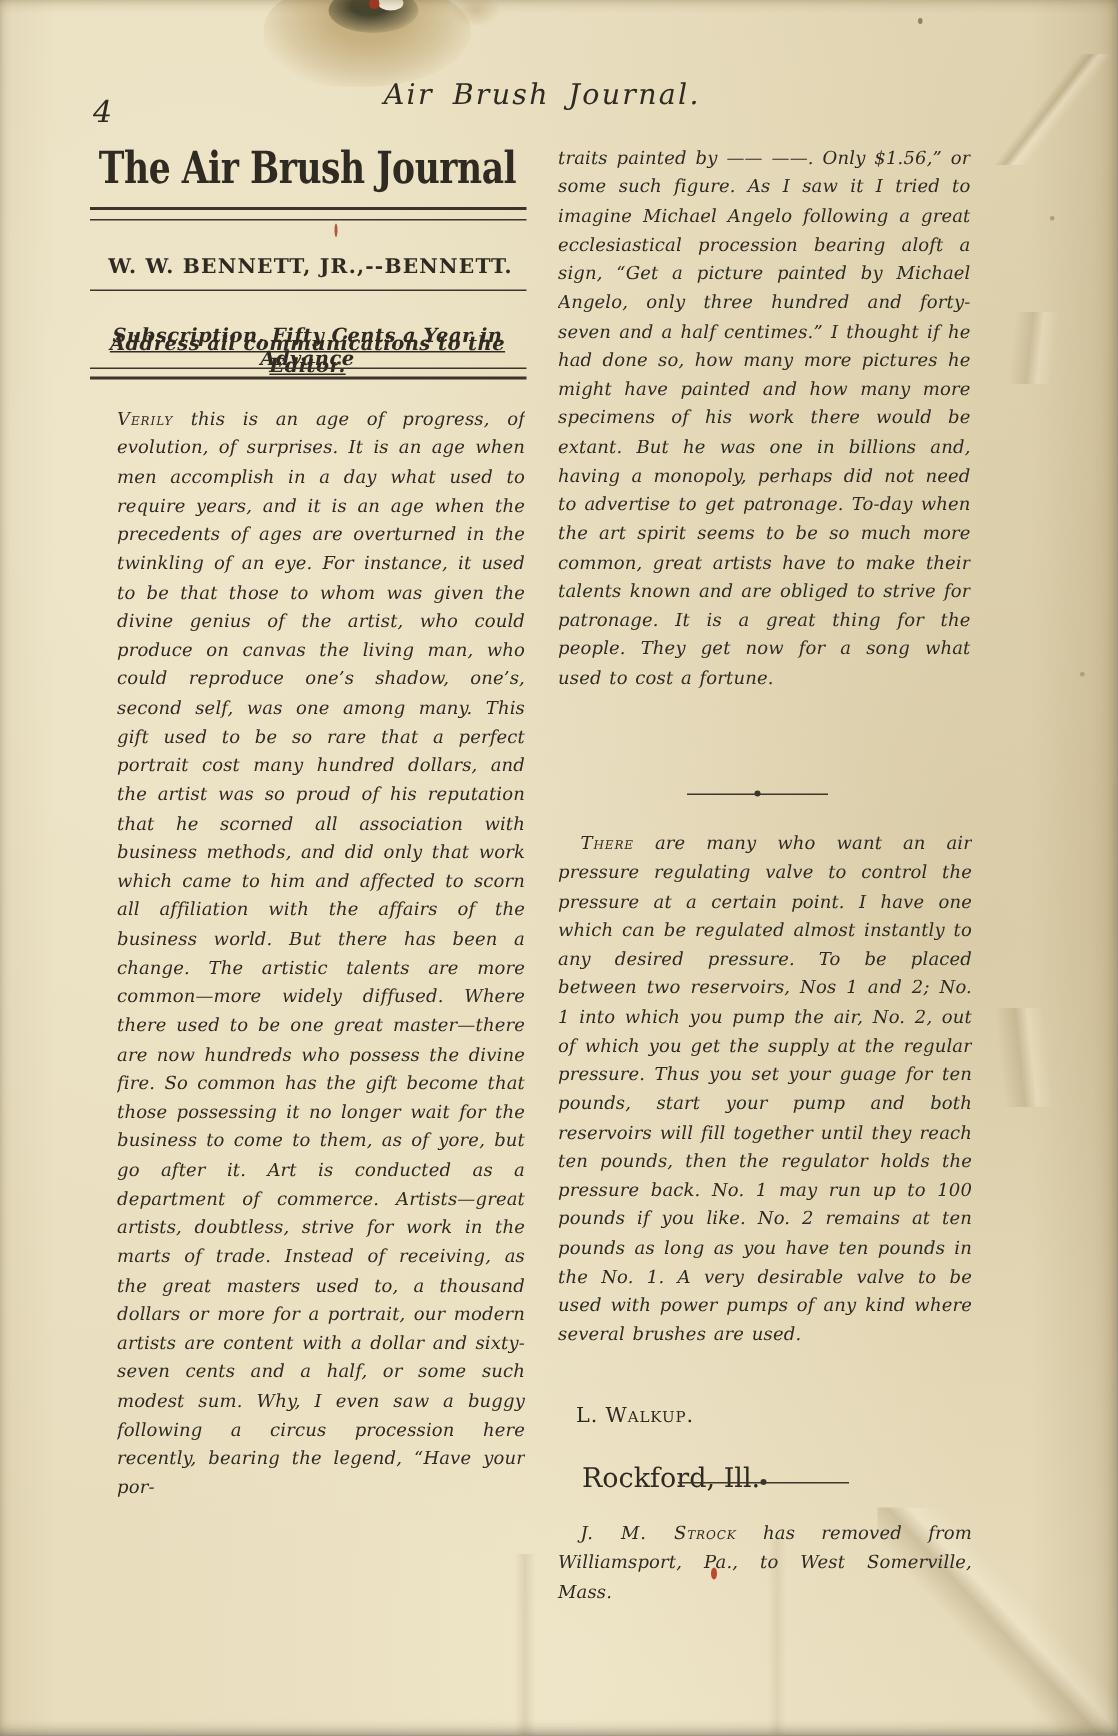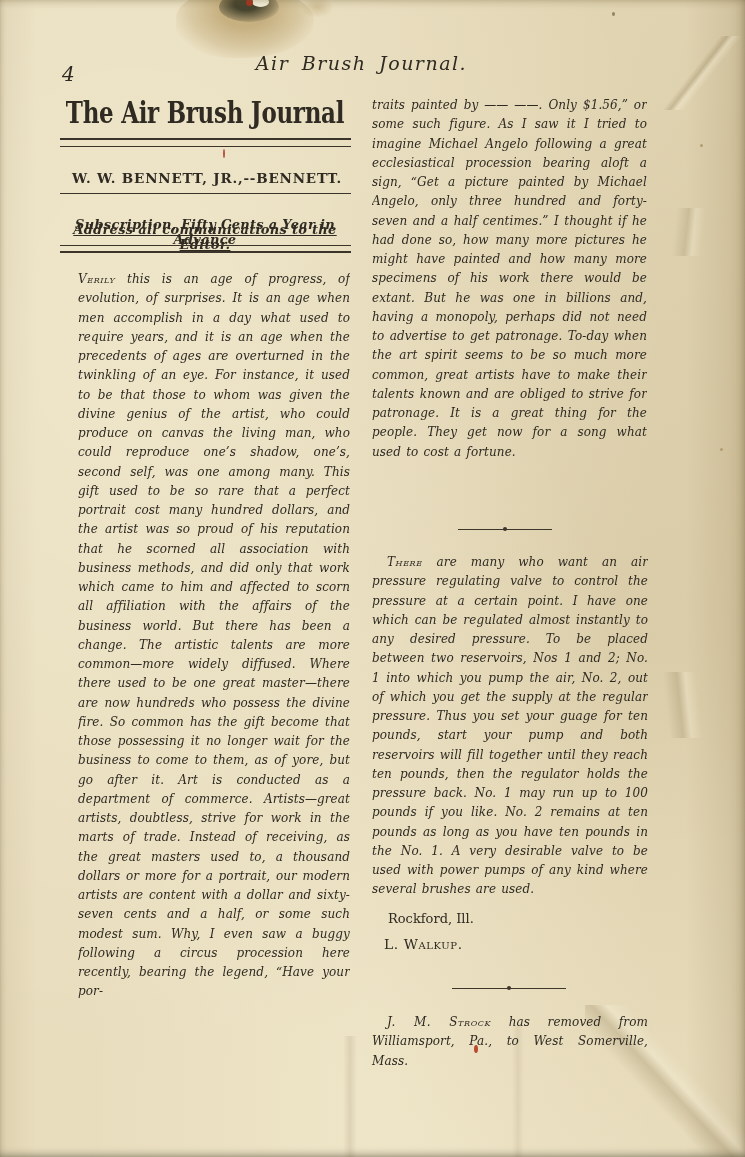--- a/index.html
+++ b/index.html
@@ -73,21 +73,21 @@
     border-top:1.6px solid #3a342a;border-bottom:2.2px solid #3a342a;}
   
   .body-text{font-size:12px;line-height:19.25px;text-align:justify;
     letter-spacing:.1px;word-spacing:1.2px;color:#2f2a22;font-style:italic;}
   .lead{font-variant:small-caps;letter-spacing:.6px;}
   .indent{text-indent:15px;margin-top:16px;}
   .col-left-body{left:78px;top:270px;width:272px;height:800px;overflow:hidden;}
   .col-right-1{left:372px;top:96px;width:275px;height:428px;overflow:hidden;}
   .col-right-2{left:372px;top:537px;width:276px;height:396px;overflow:hidden;}
   .sig-line{left:384px;top:936px;width:252px;text-align:left;font-size:13.8px;}
-  .place-line{left:388px;top:911px;font-size:13px;}
+  .place-line{left:388px;top:975px;font-size:18px;}
   .col-right-3{left:372px;top:997px;width:276px;}
   .separator{border-top:1.2px solid #3c362b;}
   .separator::after{content:"";position:absolute;left:50%;top:-3px;transform:translateX(-50%);
     width:4px;height:4px;border-radius:50%;background:#3c362b;}
   .sep-1{left:458px;top:529px;width:94px;}
   .sep-2{left:452px;top:988px;width:114px;}
 </style>
 </head>
 <body>
 

